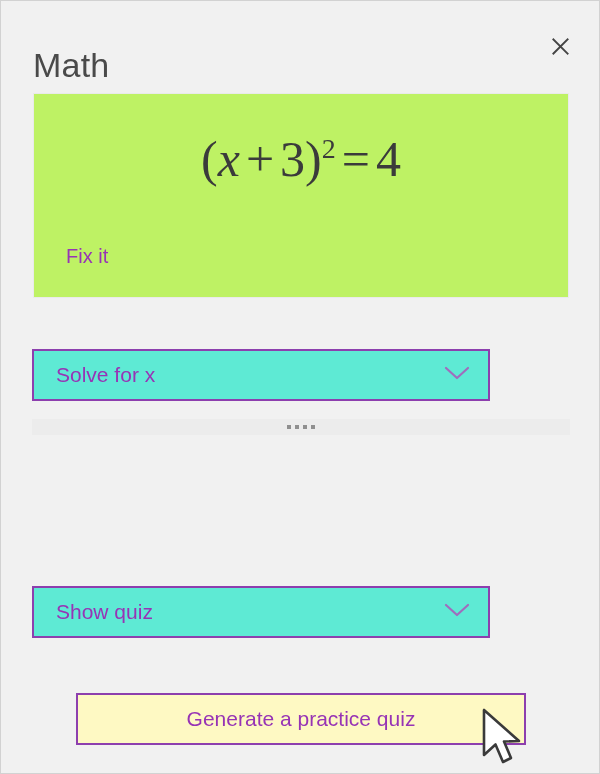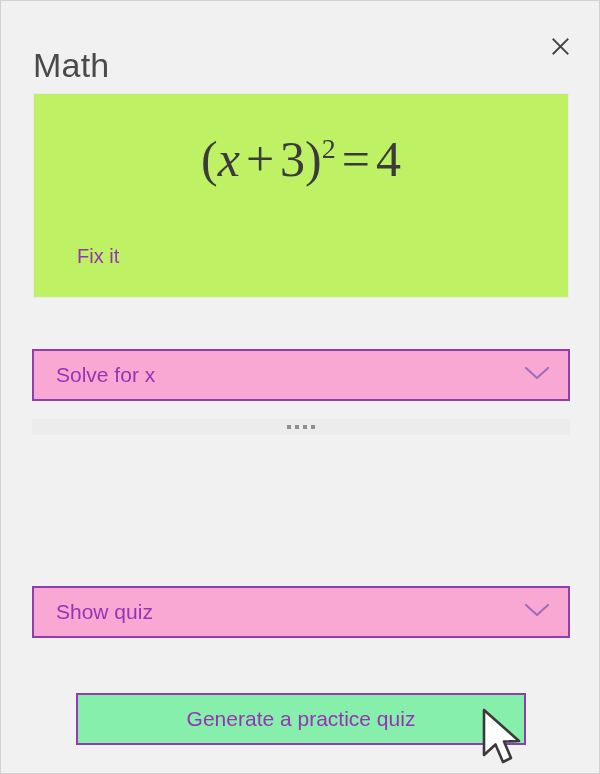--- a/index.html
+++ b/index.html
@@ -83,45 +83,45 @@
   }
   .mexp {
     font-size: 0.56em;
     vertical-align: super;
     line-height: 0;
   }
   .mop { padding: 0 6px; }
 
   .equation-actions {
     position: absolute;
-    left: 15px;
+    left: 4px;
     right: 0;
     bottom: 28px;
     display: flex;
     justify-content: space-between;
     padding: 0 28px;
     box-sizing: border-box;
     align-items: flex-end;
   }
   .link-action {
     font-size: 20px;
     color: #9734b5;
     cursor: pointer;
     line-height: 26px;
     white-space: nowrap;
   }
 
   
   .dropdown {
     position: absolute;
     left: 31px;
-    width: 538px;
+    width: 458px;
     height: 52px;
     box-sizing: border-box;
-    background: #f9a8d4;
+    background: #5eead4;
     border: 2px solid #8d3fae;
     display: flex;
     align-items: center;
     justify-content: space-between;
     padding: 0 18px 0 22px;
     cursor: pointer;
   }
   #solve-dropdown { top: 348px; }
   #steps-dropdown { top: 585px; }
   .dropdown-label {
@@ -179,21 +179,21 @@
   }
 
   
   .quiz-button {
     position: absolute;
     left: 75px;
     top: 692px;
     width: 450px;
     height: 52px;
     box-sizing: border-box;
-    background: #86efac;
+    background: #fef9c3;
     border: 2px solid #8d3fae;
     display: flex;
     align-items: center;
     justify-content: center;
     cursor: pointer;
   }
   .quiz-button-label {
     font-size: 21px;
     color: #9734b5;
     line-height: 28px;

